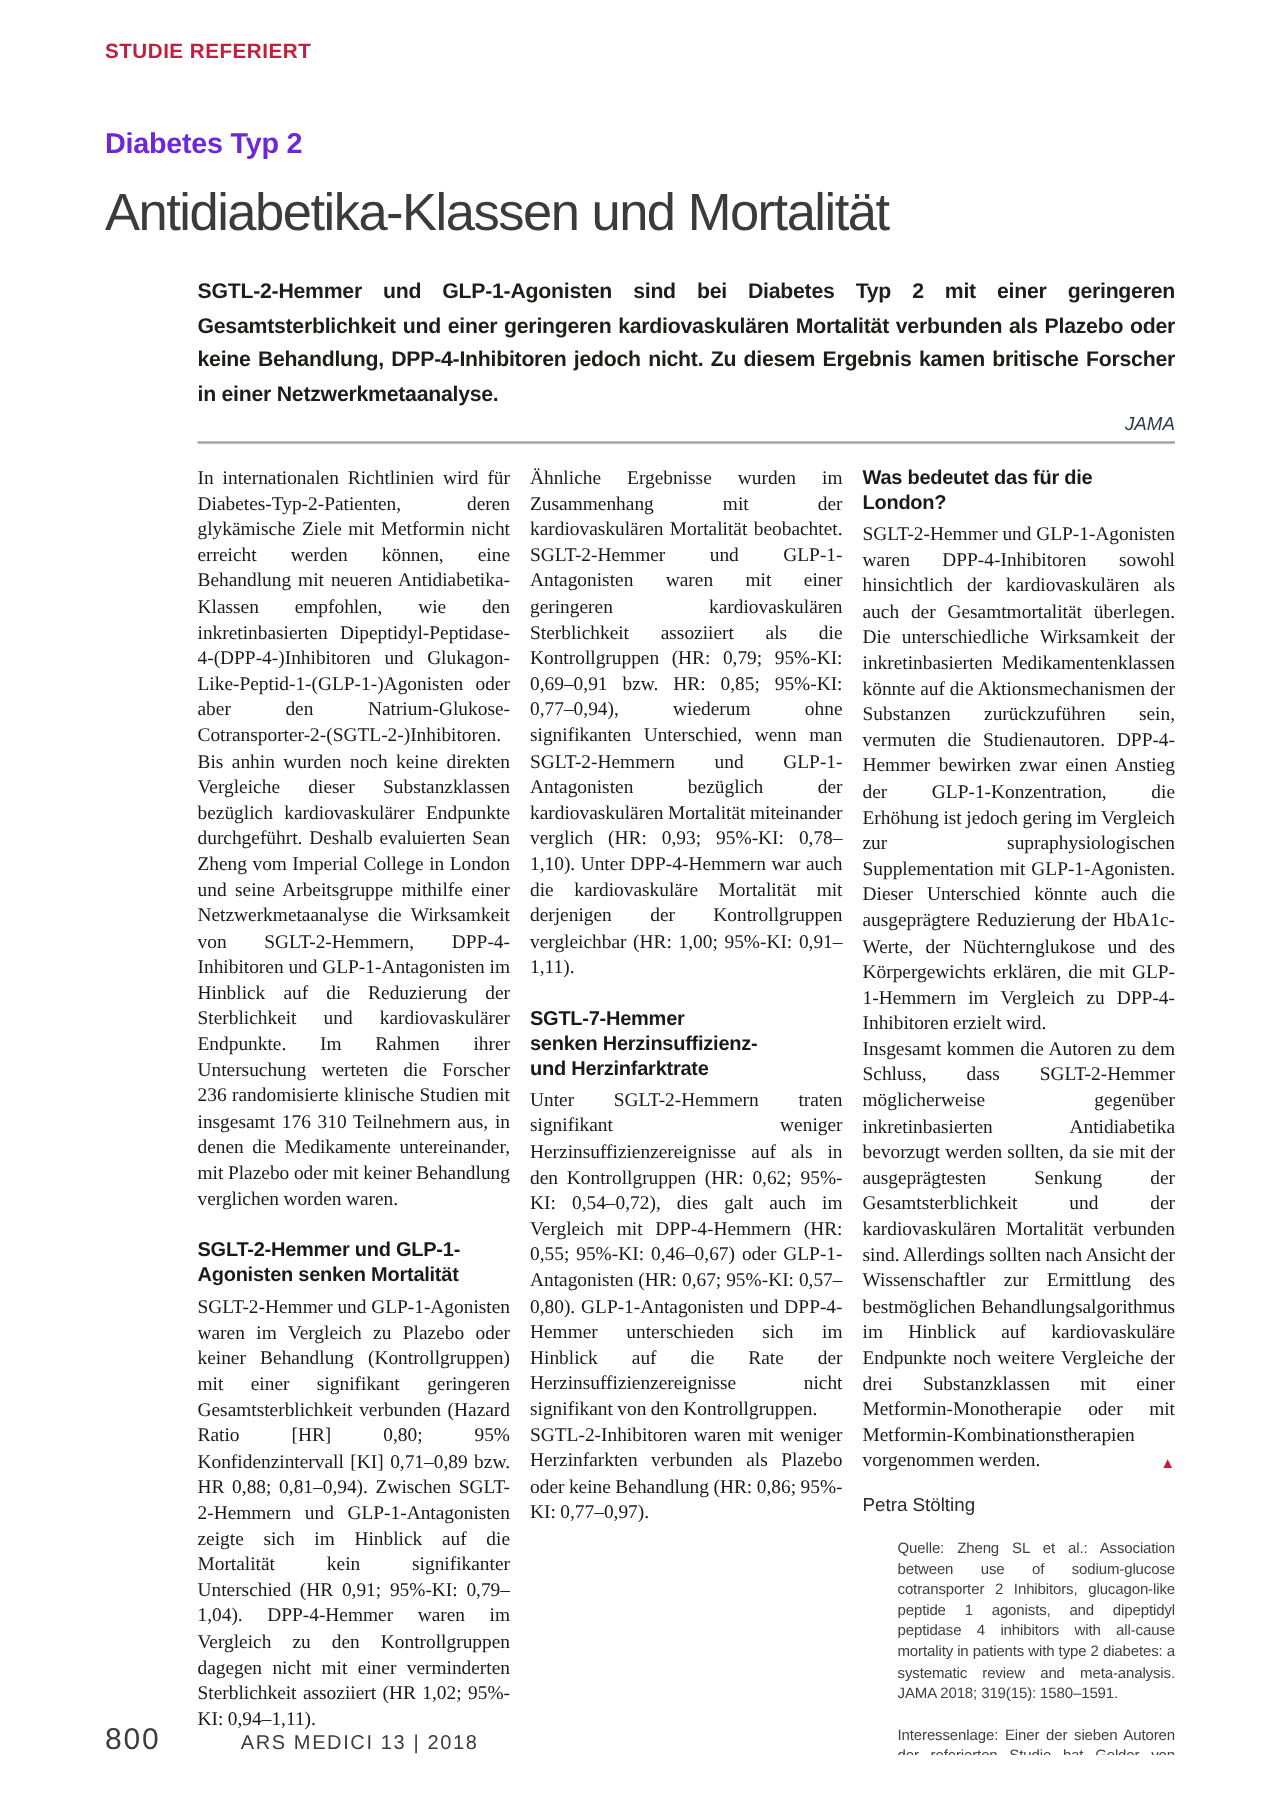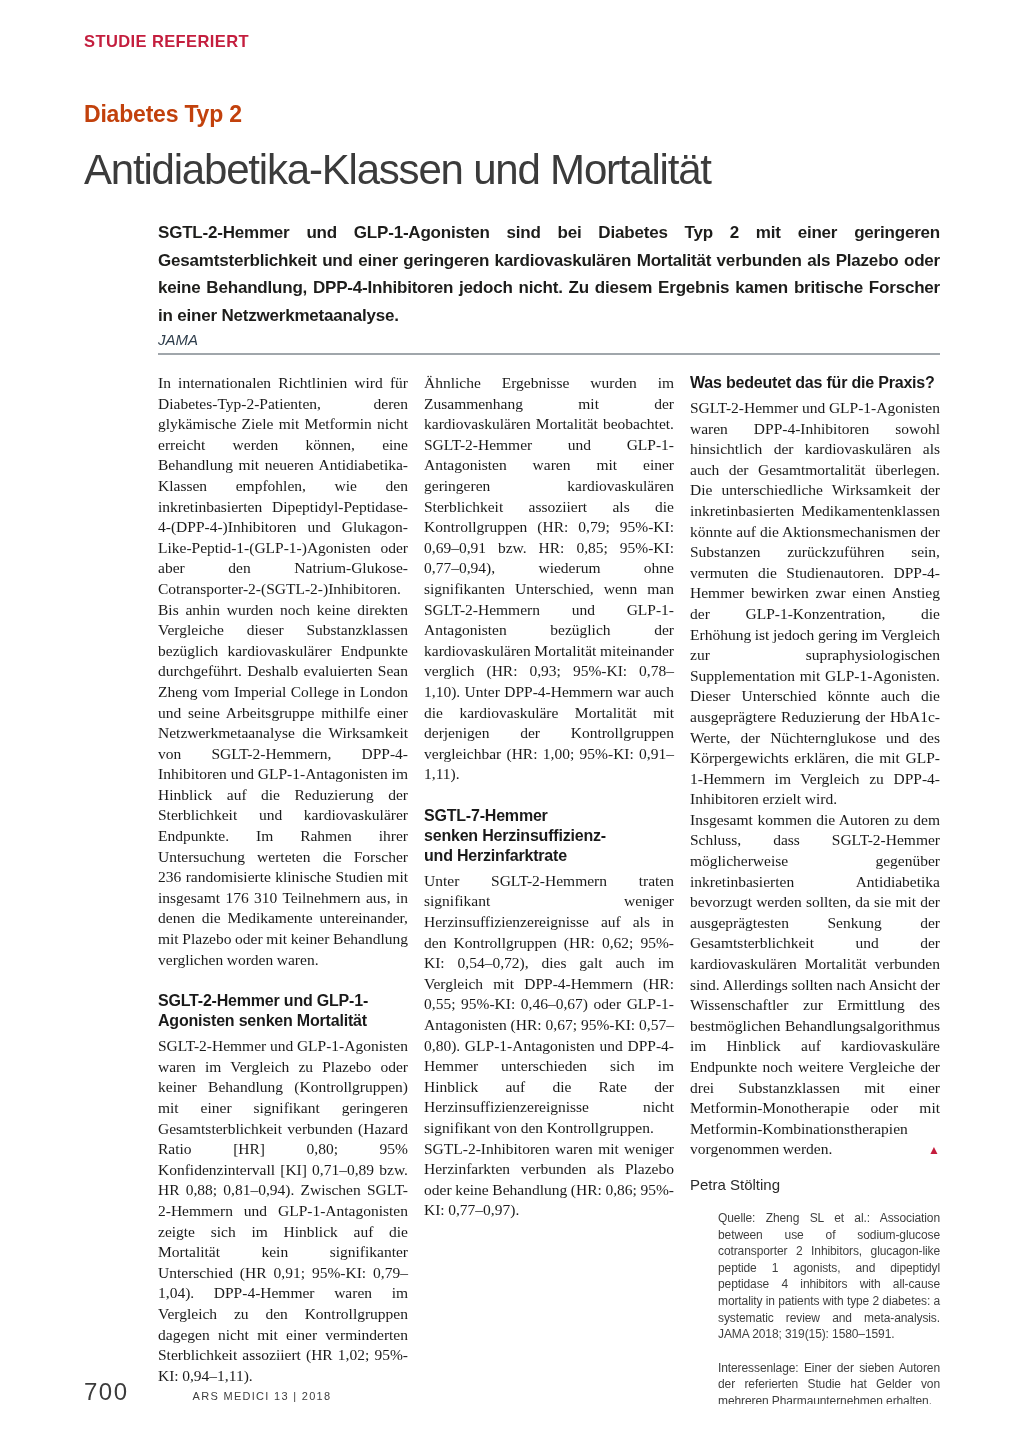--- a/index.html
+++ b/index.html
@@ -21,21 +21,21 @@
     font-size: 16.5px;
     letter-spacing: 0.4px;
     color: #c41e3e;
   }
   .topic {
     position: absolute;
     left: 84px; top: 101px;
     font-family: "Liberation Sans", sans-serif;
     font-weight: bold;
     font-size: 23px;
-    color: #c2410c;
+    color: #6d28d9;
     letter-spacing: -0.2px;
   }
   .title {
     position: absolute;
     left: 84px; top: 146px;
     font-family: "Liberation Sans", sans-serif;
     font-weight: normal;
     font-size: 42px;
     color: #3b3b3b;
     letter-spacing: -1.2px;
@@ -49,20 +49,21 @@
     font-size: 17px;
     line-height: 27.5px;
     text-align: justify;
     color: #1d1d1b;
     letter-spacing: -0.2px;
   }
   .jama-row {
     position: absolute;
     left: 158px; top: 331px;
     width: 782px;
+    text-align: right;
     font-family: "Liberation Sans", sans-serif;
     font-style: italic;
     font-size: 15px;
     color: #2e3d4b;
     padding-bottom: 5px;
     border-bottom: 2px solid #a0a6ab;
   }
   .columns {
     position: absolute;
     left: 158px; top: 373px;
@@ -119,21 +120,21 @@
   .footer {
     position: absolute;
     left: 84px; top: 1378px;
     display: flex;
     align-items: baseline;
     gap: 64px;
     font-family: "Liberation Sans", sans-serif;
     color: #3c3c3c;
   }
   .page-number { font-size: 24px; letter-spacing: 1.5px; }
-  .journal-name { font-size: 11px; letter-spacing: 1.3px; }
+  .journal-name { font-size: 16px; letter-spacing: 1.3px; }
 </style>
 </head>
 <body>
 
 <div class="page">
 
   <div class="kicker">STUDIE REFERIERT</div>
 
   <div class="topic">Diabetes Typ 2</div>
 
@@ -158,31 +159,31 @@
     <div class="col">
       <p class="body-p">Ähnliche Ergebnisse wurden im Zusammenhang mit der kardiovaskulären Mortalität beobachtet. SGLT-2-Hemmer und GLP-1-Antagonisten waren mit einer geringeren kardiovaskulären Sterblichkeit assoziiert als die Kontrollgruppen (HR: 0,79; 95%-KI: 0,69–0,91 bzw. HR: 0,85; 95%-KI: 0,77–0,94), wiederum ohne signifikanten Unterschied, wenn man SGLT-2-Hemmern und GLP-1-Antagonisten bezüglich der kardiovaskulären Mortalität miteinander verglich (HR: 0,93; 95%-KI: 0,78–1,10). Unter DPP-4-Hemmern war auch die kardiovaskuläre Mortalität mit derjenigen der Kontrollgruppen vergleichbar (HR: 1,00; 95%-KI: 0,91–1,11).</p>
       <h2 class="sub-head">SGTL-7-Hemmer
 senken Herzinsuffizienz-
 und Herzinfarktrate</h2>
       <p class="body-p">Unter SGLT-2-Hemmern traten signifikant weniger Herzinsuffizienzereignisse auf als in den Kontrollgruppen (HR: 0,62; 95%-KI: 0,54–0,72), dies galt auch im Vergleich mit DPP-4-Hemmern (HR: 0,55; 95%-KI: 0,46–0,67) oder GLP-1-Antagonisten (HR: 0,67; 95%-KI: 0,57–0,80). GLP-1-Antagonisten und DPP-4-Hemmer unterschieden sich im Hinblick auf die Rate der Herzinsuffizienzereignisse nicht signifikant von den Kontrollgruppen.</p>
       <p class="body-p">SGTL-2-Inhibitoren waren mit weniger Herzinfarkten verbunden als Plazebo oder keine Behandlung (HR: 0,86; 95%-KI: 0,77–0,97).</p>
     </div>
 
     <div class="col">
-      <h2 class="sub-head first">Was bedeutet das für die Praxis?</h2>
+      <h2 class="sub-head first">Was bedeutet das für die London?</h2>
       <p class="body-p">SGLT-2-Hemmer und GLP-1-Agonisten waren DPP-4-Inhibitoren sowohl hinsichtlich der kardiovaskulären als auch der Gesamtmortalität überlegen. Die unterschiedliche Wirksamkeit der inkretinbasierten Medikamentenklassen könnte auf die Aktionsmechanismen der Substanzen zurückzuführen sein, vermuten die Studienautoren. DPP-4-Hemmer bewirken zwar einen Anstieg der GLP-1-Konzentration, die Erhöhung ist jedoch gering im Vergleich zur supraphysiologischen Supplementation mit GLP-1-Agonisten. Dieser Unterschied könnte auch die ausgeprägtere Reduzierung der HbA1c-Werte, der Nüchternglukose und des Körpergewichts erklären, die mit GLP-1-Hemmern im Vergleich zu DPP-4-Inhibitoren erzielt wird.</p>
       <div class="last-p">
         <p class="body-p">Insgesamt kommen die Autoren zu dem Schluss, dass SGLT-2-Hemmer möglicherweise gegenüber inkretinbasierten Antidiabetika bevorzugt werden sollten, da sie mit der ausgeprägtesten Senkung der Gesamtsterblichkeit und der kardiovaskulären Mortalität verbunden sind. Allerdings sollten nach Ansicht der Wissenschaftler zur Ermittlung des bestmöglichen Behandlungsalgorithmus im Hinblick auf kardiovaskuläre Endpunkte noch weitere Vergleiche der drei Substanzklassen mit einer Metformin-Monotherapie oder mit Metformin-Kombinationstherapien vorgenommen werden.</p>
         <span class="end-mark">▲</span>
       </div>
       <p class="author">Petra Stölting</p>
       <p class="fine-print">Quelle: Zheng SL et al.: Association between use of sodium-glucose cotransporter 2 Inhibitors, glucagon-like peptide 1 agonists, and dipeptidyl peptidase 4 inhibitors with all-cause mortality in patients with type 2 diabetes: a systematic review and meta-analysis. JAMA 2018; 319(15): 1580–1591.</p>
       <p class="fine-print">Interessenlage: Einer der sieben Autoren der referierten Studie hat Gelder von mehreren Pharmaunternehmen erhalten.</p>
     </div>
 
   </div>
 
   <div class="footer">
-    <span class="page-number">700</span>
+    <span class="page-number">800</span>
     <span class="journal-name">ARS MEDICI 13 | 2018</span>
   </div>
 
 </div>
 
 </body></html>

